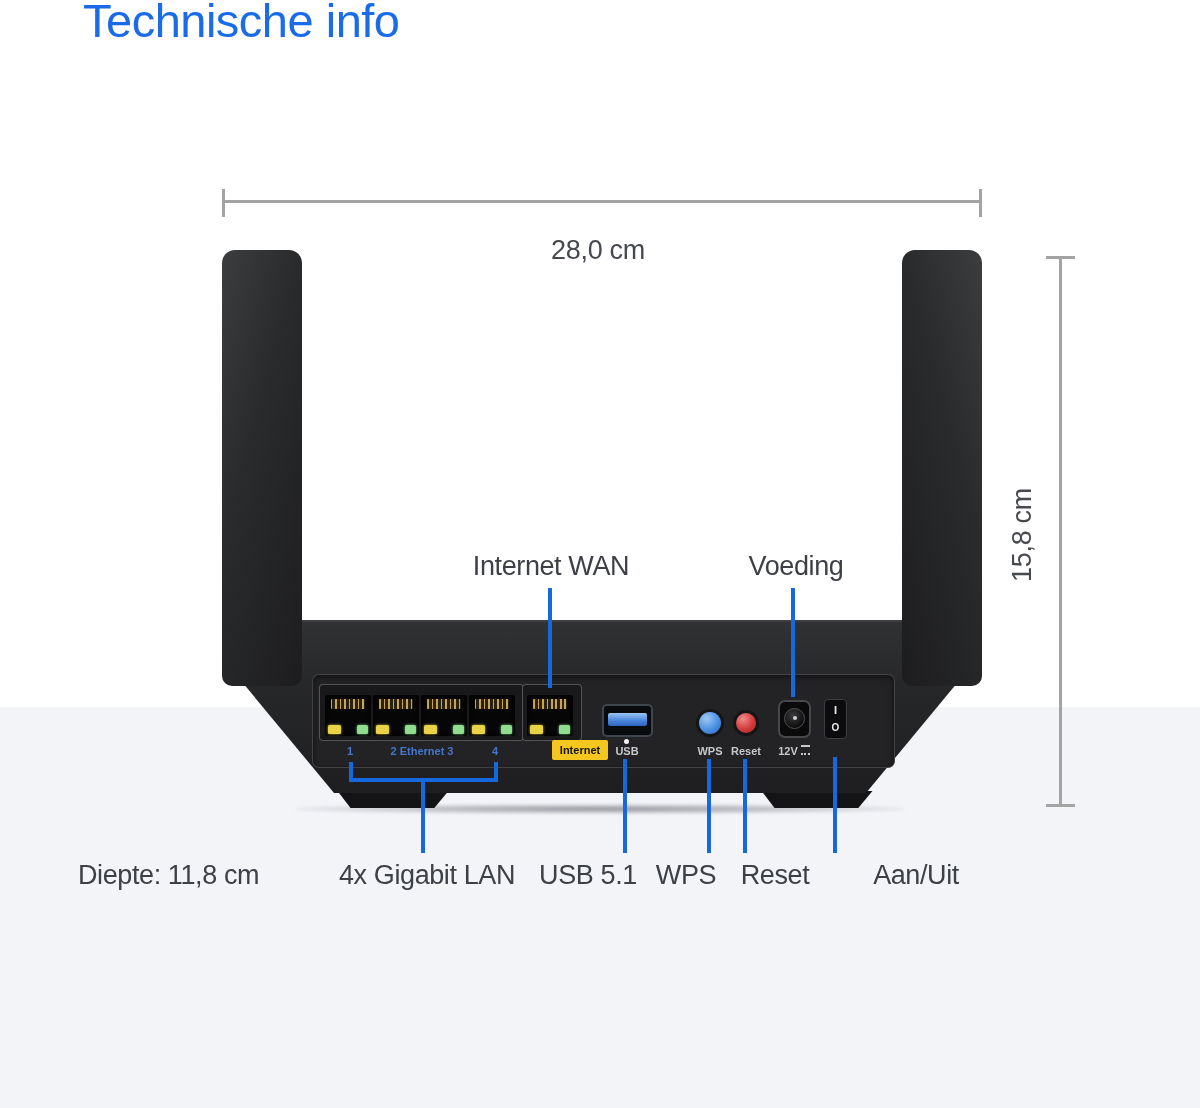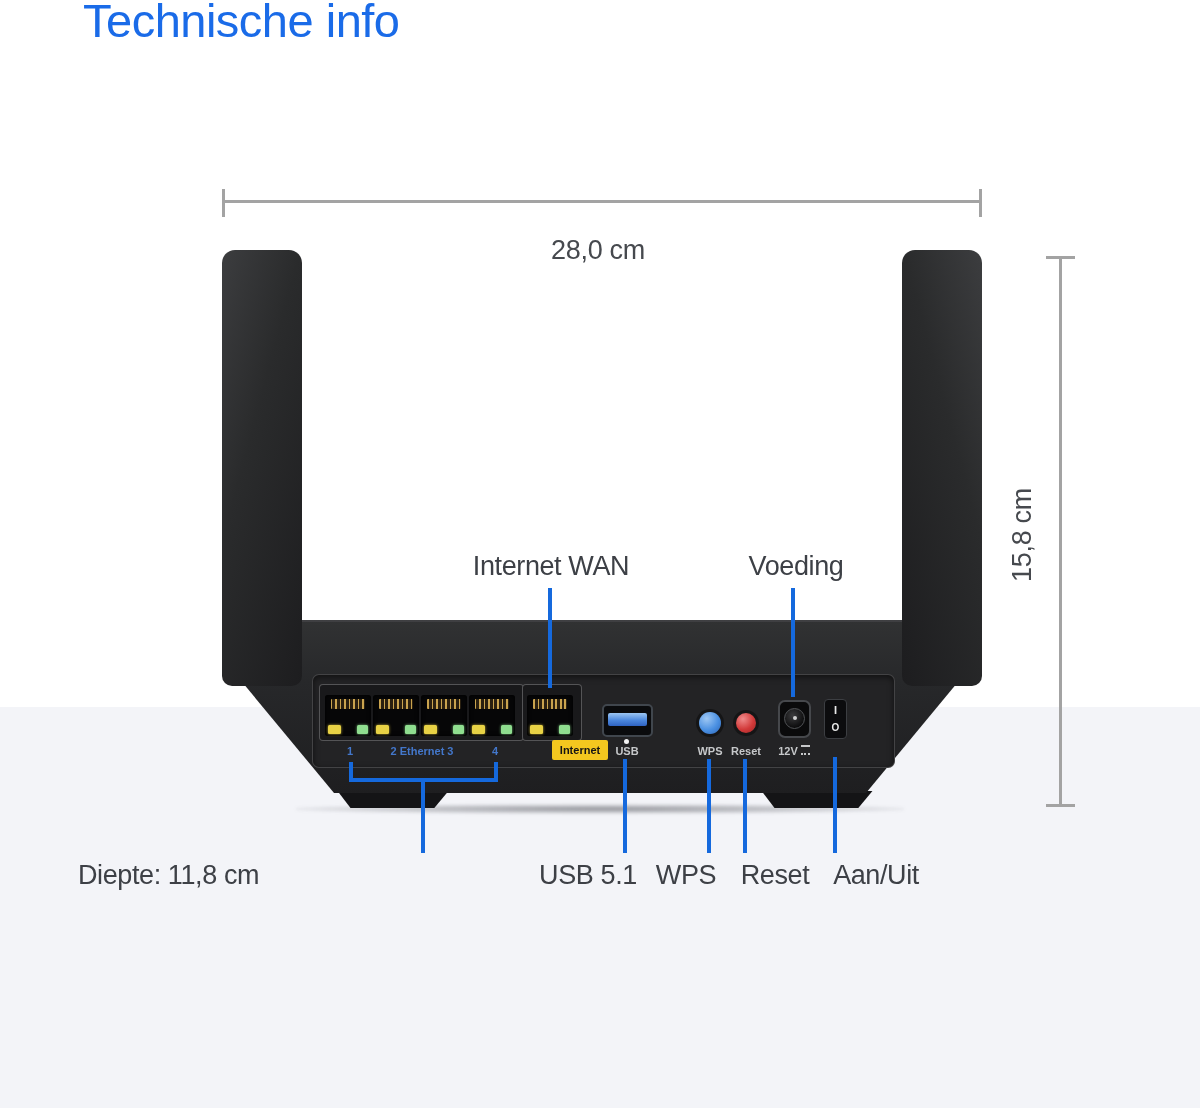--- a/index.html
+++ b/index.html
@@ -187,18 +187,19 @@
   <div class="co-line" style="left:349px;top:762px;height:18px"></div>
   <div class="co-line" style="left:494px;top:762px;height:18px"></div>
   <div class="co-hline" style="left:349px;top:778px;width:149px"></div>
   <div class="co-line" style="left:421px;top:780px;height:73px"></div>
   <div class="co-line" style="left:623px;top:759px;height:94px"></div>
   <div class="co-line" style="left:707px;top:759px;height:94px"></div>
   <div class="co-line" style="left:743px;top:759px;height:94px"></div>
   <div class="co-line" style="left:833px;top:757px;height:96px"></div>
 
   <div class="co-label" style="left:78px;top:860px">Diepte: 11,8 cm</div>
+  <div class="co-label lbl-center" style="left:327px;top:860px;width:200px">4x Gigabit LAN</div>
   <div class="co-label lbl-center" style="left:508px;top:860px;width:160px">USB 5.1</div>
   <div class="co-label lbl-center" style="left:636px;top:860px;width:100px">WPS</div>
   <div class="co-label lbl-center" style="left:725px;top:860px;width:100px">Reset</div>
-  <div class="co-label lbl-center" style="left:826px;top:860px;width:100px">Aan/Uit</div>
+  <div class="co-label lbl-center" style="left:866px;top:860px;width:100px">Aan/Uit</div>
 
 </div>
 
 </body></html>

